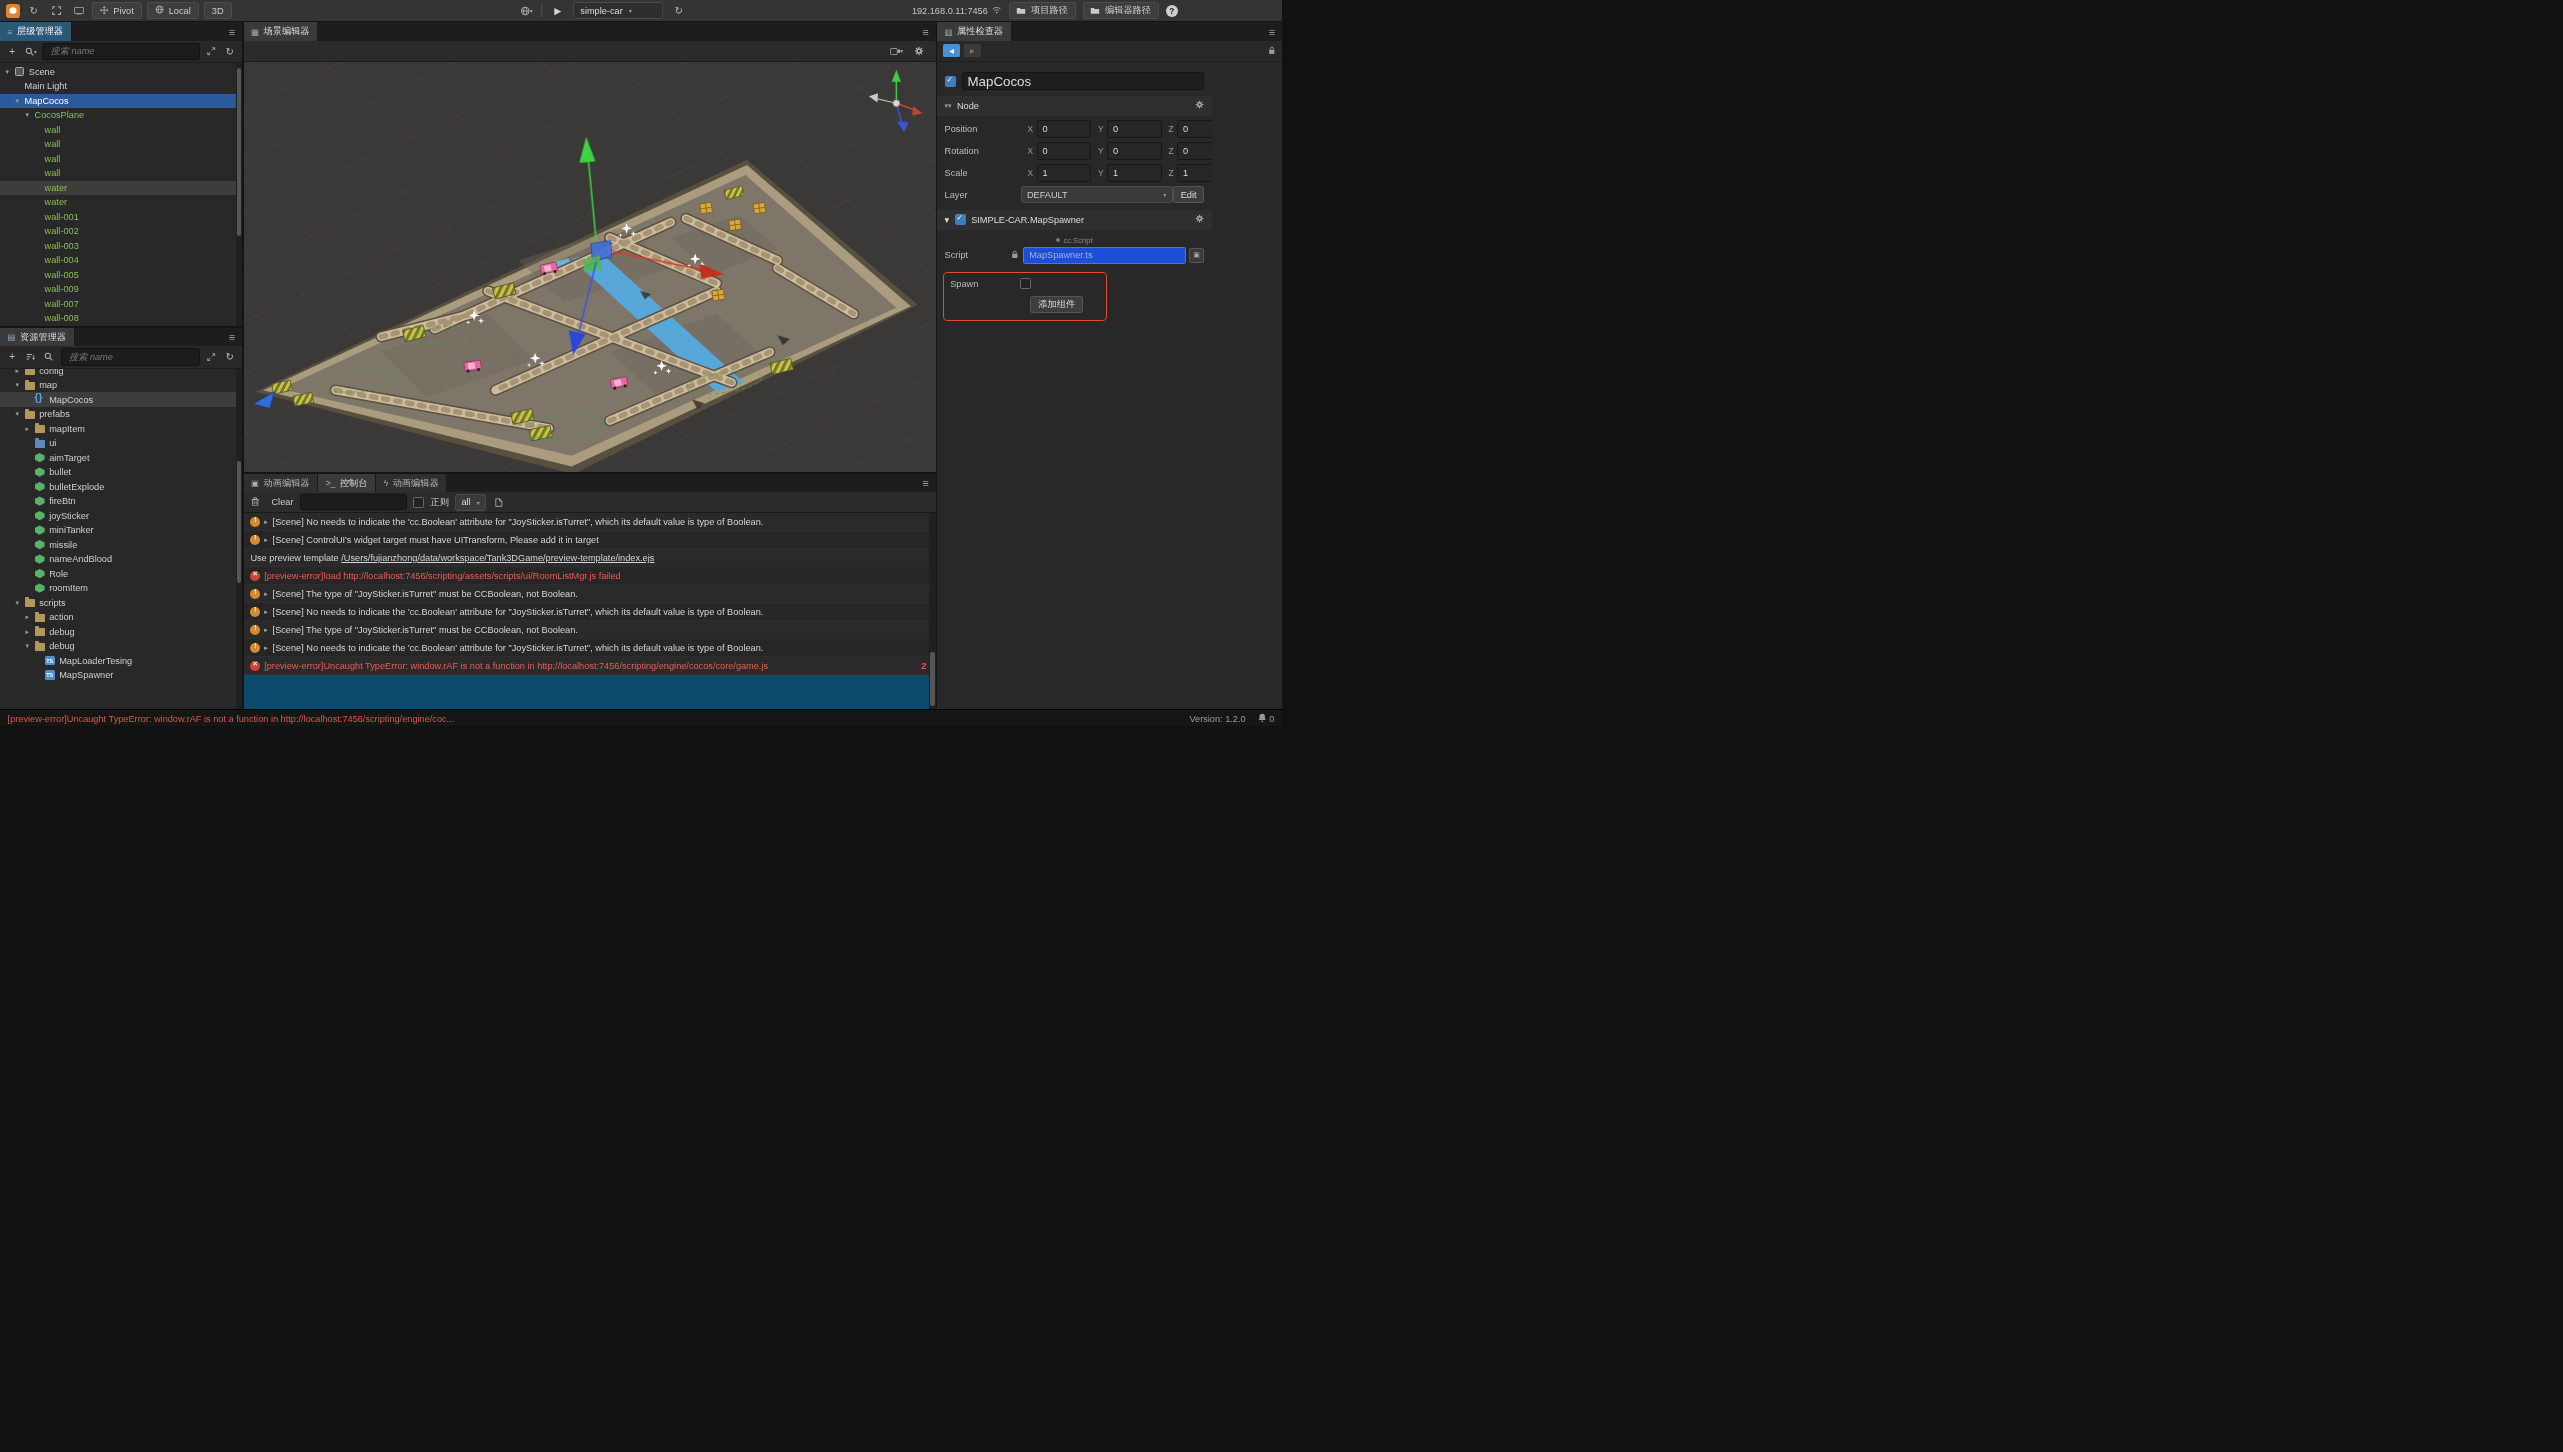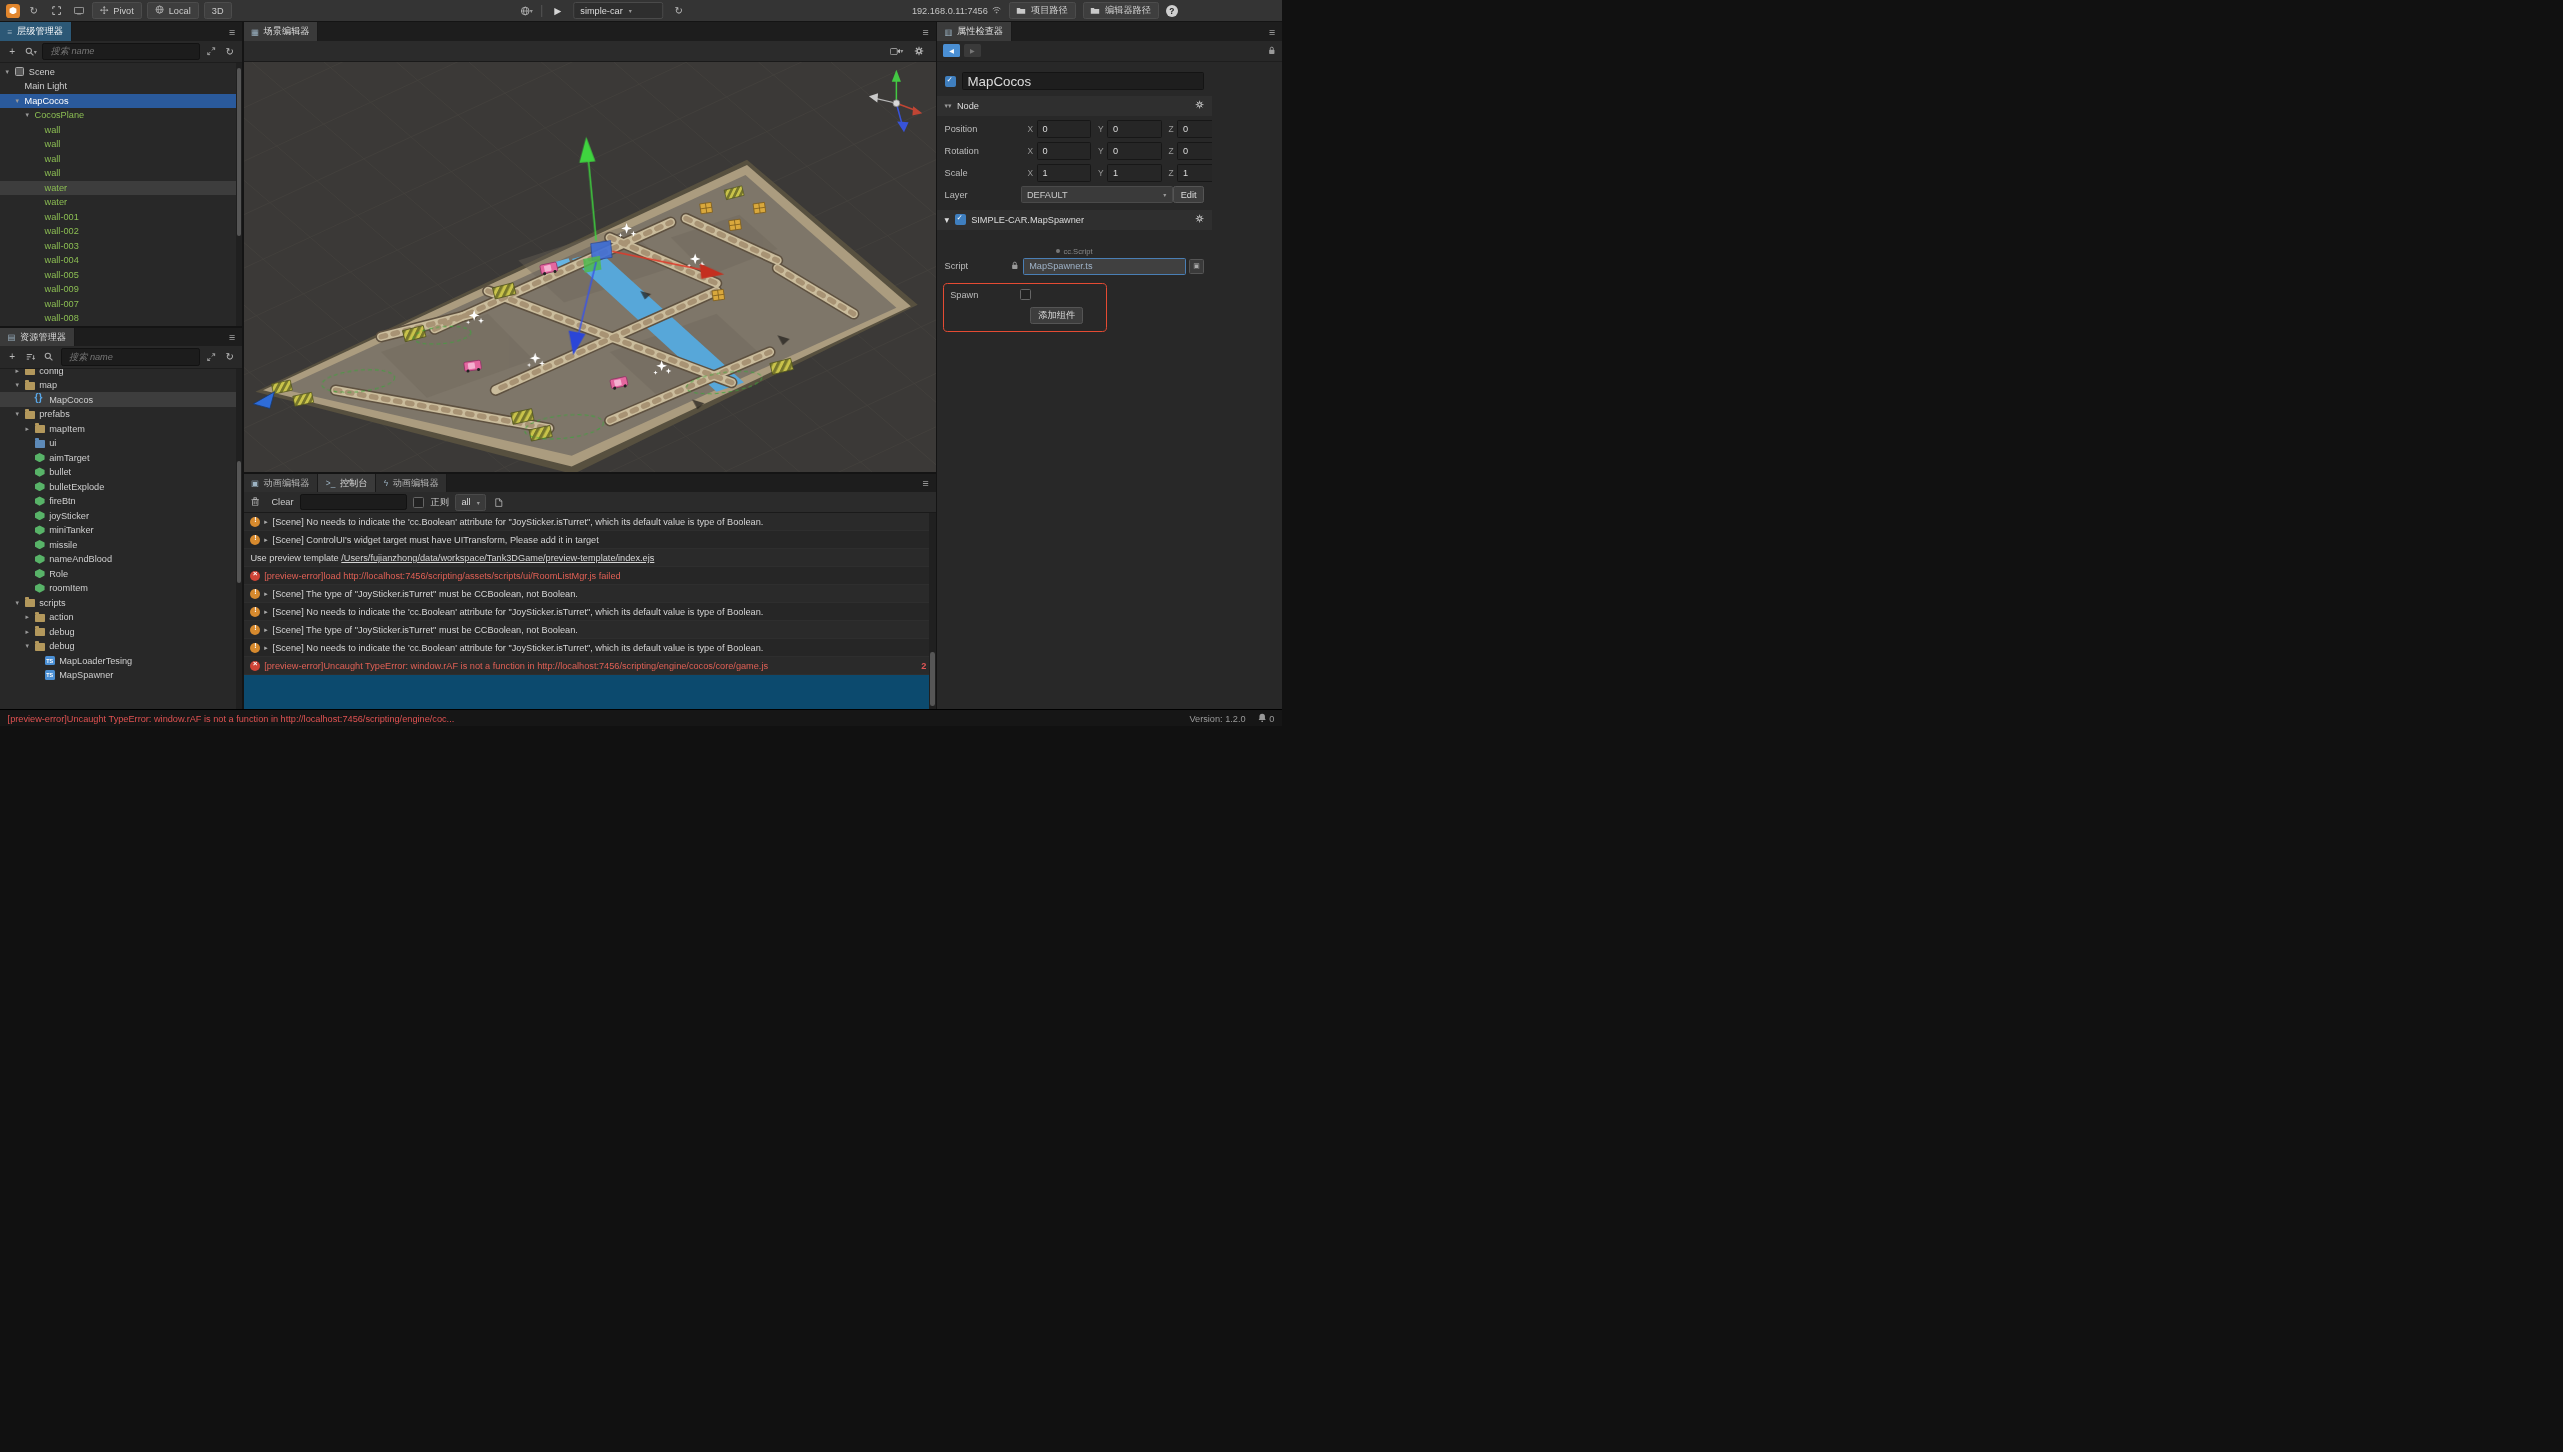--- a/index.html
+++ b/index.html
@@ -111,23 +111,23 @@
   .prop-label{width:76px;flex:none;color:#bdbdbd;}
   .axis{color:#999;margin:0 3.8px 0 6.9px;font-size:8.4px;}
   .axis:first-of-type{margin-left:0;}
   .axis-input{width:43px;height:15.3px;background:#262626;border:0.8px solid #171717;border-radius:1.5px;color:#ddd;padding:0 4.6px;font-size:9.2px;outline:none;}
   .name-input{flex:1;height:15.3px;background:#1e1e1e;border:0.8px solid #141414;border-radius:1.5px;color:#ddd;padding:0 4.6px;outline:none;margin-left:6.1px;}
   .sec-head{display:flex;align-items:center;gap:5.4px;height:20px;padding:0 7.6px;background:#2f2f2f;margin-top:6.1px;color:#ddd;}
   .sec-head .tree-arrow{width:auto;}
   .sec-head .gear{margin-left:auto;}
   .layer-select{display:flex;align-items:center;justify-content:space-between;width:145px;height:15.3px;background:#3a3a3a;border:0.8px solid #4a4a4a;border-radius:1.5px;padding:0 5.4px;color:#ccc;}
   .btn{background:#3d3d3d;border:0.8px solid #555;border-radius:2.3px;color:#ddd;height:15.3px;padding:0 6.9px;font-size:9.2px;display:inline-flex;align-items:center;}
-  .script-type{display:flex;justify-content:center;align-items:center;gap:3.1px;color:#8a8a8a;font-size:7.6px;margin:17px 0 -2.3px;}
+  .script-type{display:flex;justify-content:center;align-items:center;gap:3.1px;color:#8a8a8a;font-size:7.6px;margin:6px 0 -2.3px;}
   .script-type::before{content:"";width:3.8px;height:3.8px;border-radius:50%;background:#777;}
-  .script-field{flex:1;height:15.3px;background:#404040;border:0.8px solid #4a7fb5;border-radius:1.5px;color:#9fb3c8;padding:0 5.4px;display:flex;align-items:center;margin:0 3.1px 0 4.6px;}
+  .script-field{flex:1;height:15.3px;background:#1d4ed8;border:0.8px solid #4a7fb5;border-radius:1.5px;color:#9fb3c8;padding:0 5.4px;display:flex;align-items:center;margin:0 3.1px 0 4.6px;}
   .picker-btn{width:13.8px;height:13.8px;border:0.8px solid #555;border-radius:1.5px;background:#3a3a3a;color:#aaa;font-size:6.9px;display:flex;align-items:center;justify-content:center;}
   .attn{border:1.5px solid #e54b33;border-radius:4.6px;margin:7.6px 6.1px 0;padding:3.8px 6.1px 6.9px;width:164px;box-sizing:border-box;}
   .attn .insp-row{padding:0;margin-top:1.5px;}
   .attn .prop-label{width:70px;}
   .attn-btn-row{display:flex;justify-content:flex-end;padding-right:17px;margin-top:6.9px;}
 
   
   .statusbar{height:17px;background:#161616;border-top:0.8px solid #000;display:flex;align-items:center;padding:0 7.6px;gap:12.2px;}
   .status-msg{color:#e05252;flex:1;white-space:nowrap;overflow:hidden;text-overflow:ellipsis;}
   .status-version{color:#9a9a9a;}

